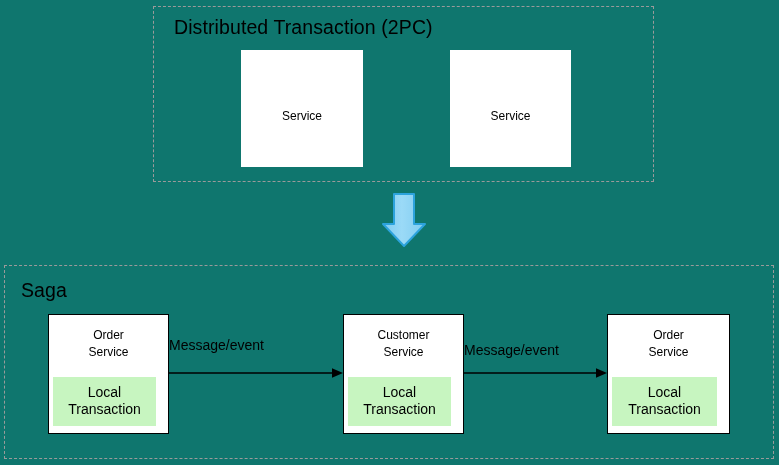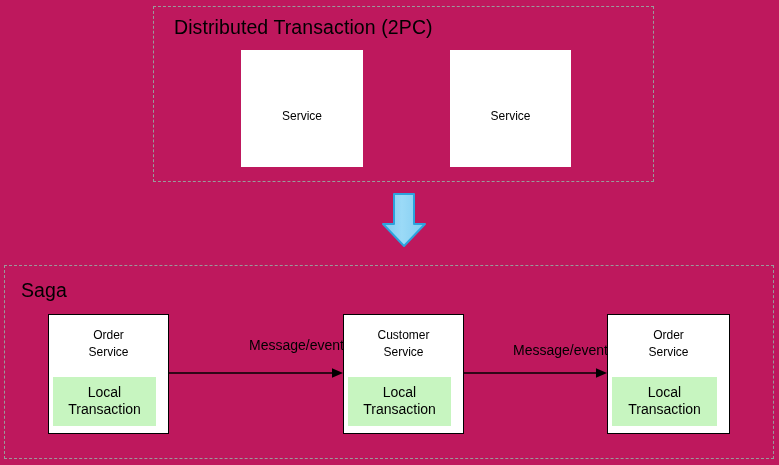--- a/index.html
+++ b/index.html
@@ -9,21 +9,21 @@
   }
   body {
     font-family: "Liberation Sans", sans-serif;
     color: #000000;
     -webkit-font-smoothing: antialiased;
   }
   #canvas {
     position: relative;
     width: 779px;
     height: 465px;
-    background: #be185d;
+    background: #0f766e;
     overflow: hidden;
   }
 
   
   .group-box {
     position: absolute;
     border: 1px dashed #9a9a9a;
     background: transparent;
     box-sizing: border-box;
   }
@@ -128,21 +128,21 @@
   .msg-arrow svg { display: block; overflow: visible; }
   #msg-arrow-1 { left: 169px; width: 175px; }
   #msg-arrow-2 { left: 464px; width: 144px; }
 
   .msg-label {
     position: absolute;
     font-size: 14px;
     line-height: 17px;
     color: #000000;
     white-space: nowrap;
-    text-align: right;
+    text-align: left;
   }
   #msg-label-1 { left: 169px; width: 175px; top: 337px; }
   #msg-label-2 { left: 464px; width: 144px; top: 342px; }
 
   
   #down-arrow {
     position: absolute;
     left: 378px;
     top: 191px;
     width: 52px;

